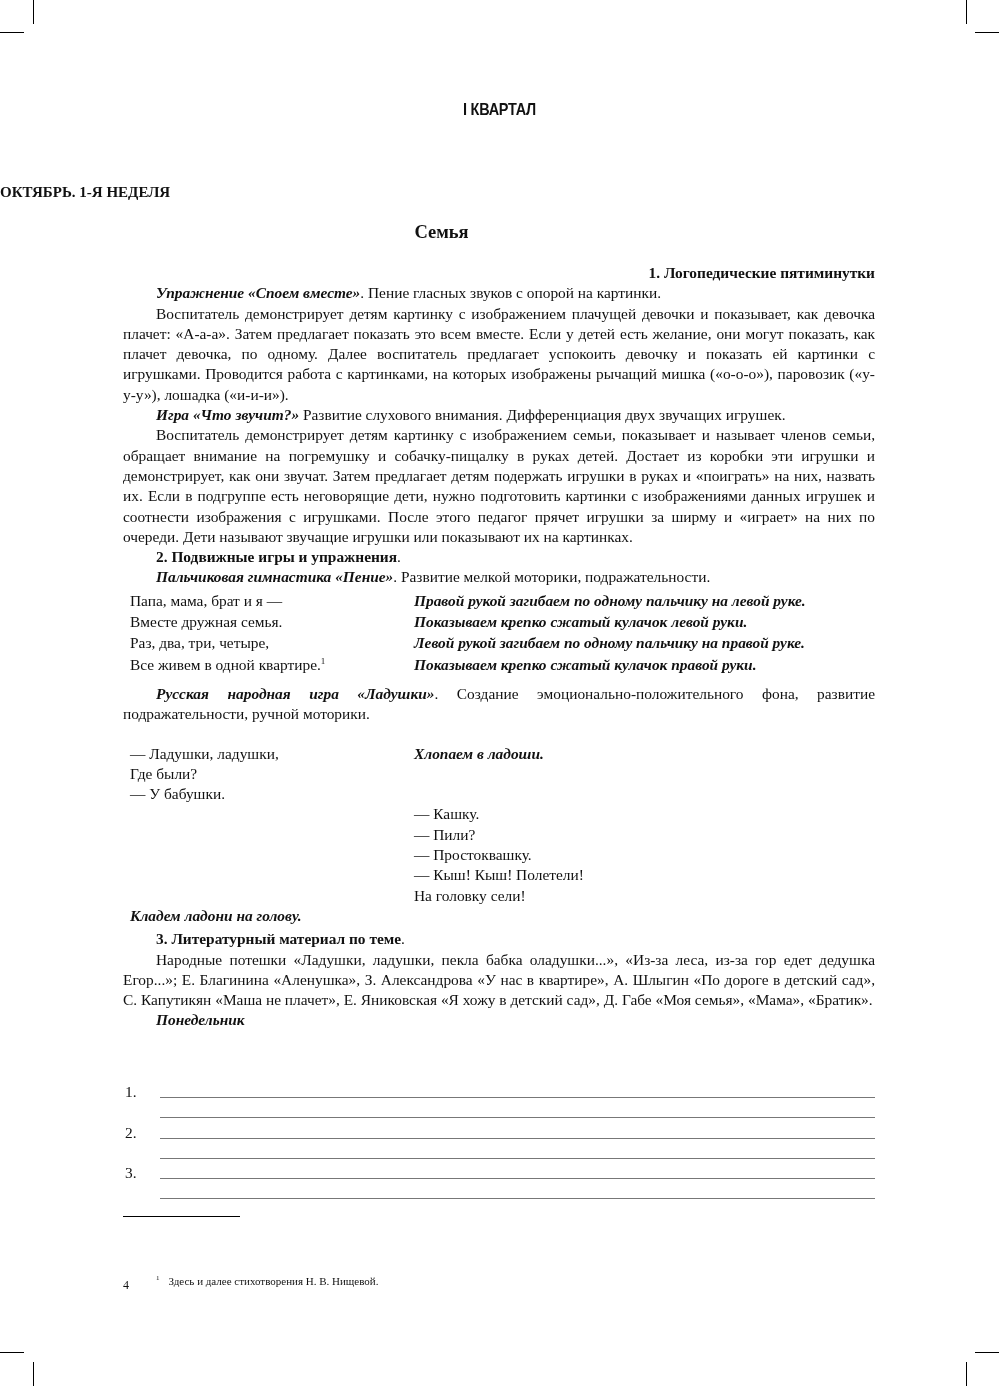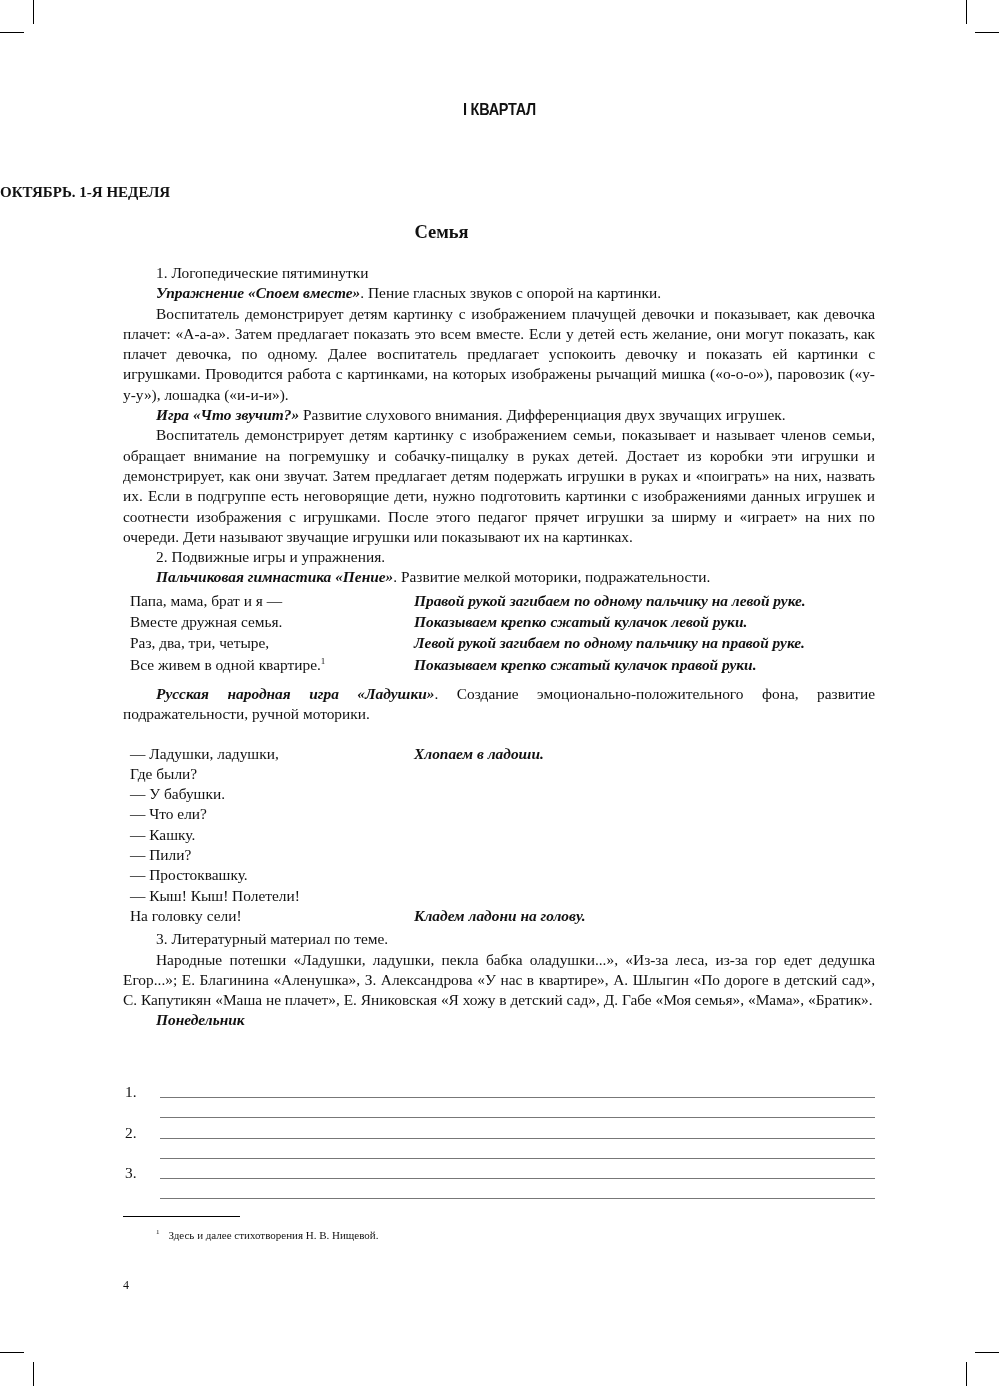--- a/index.html
+++ b/index.html
@@ -8,30 +8,30 @@
   .crop { position:absolute; background:#000; }
   .abs { position:absolute; }
   .quarter { left:0; width:999px; top:100px; text-align:center;
              font-family:"Liberation Sans", "DejaVu Sans", sans-serif; font-weight:bold;
              font-size:17px; letter-spacing:-0.3px; transform:scaleX(0.85); }
   .week { left:0; width:999px; top:184px; text-align:left; font-weight:bold; font-size:15px; }
   .topic { left:0; width:883px; top:222px; text-align:center; font-weight:bold; font-size:18.5px; }
   .text { left:123px; width:752px; font-size:15.4px; line-height:20.3px; }
   .p { text-align:justify; text-indent:33px; margin:0; }
   .ind { padding-left:33px; margin:0; }
-  .b { font-weight:normal; }
+  .b { font-weight:bold;text-align:right; }
   .bi { font-weight:bold; font-style:italic; }
   .i { font-style:italic;font-weight:bold; }
   .poem { display:grid; grid-template-columns:284px 1fr; margin:0; padding-left:7px; }
   .poem div { white-space:nowrap; }
   .lines-row { position:absolute; left:123px; width:752px; height:20px; }
   .num { position:absolute; left:2px; top:-14px; font-size:15.4px; }
   .rule { position:absolute; left:37px; right:0; top:0; border-top:1px solid #777; }
   .fn-rule { position:absolute; left:123px; top:1216px; width:117px; border-top:1px solid #000; }
-  .footnote { left:156px; top:1228px; font-size:11px; }
+  .footnote { left:156px; top:1274px; font-size:11px; }
   .footnote sup { font-size:7px; margin-right:9px; }
   .pagenum { left:123px; top:1278px; font-size:12px; }
   sup.ref { font-size:9px; vertical-align:super; line-height:0; }
 </style>
 </head>
 <body>
 
 <div class="crop" style="left:33px;top:0;width:1px;height:24px;"></div>
 <div class="crop" style="left:0;top:32px;width:24px;height:1px;"></div>
 <div class="crop" style="left:966px;top:0;width:1px;height:24px;"></div>
@@ -68,21 +68,20 @@
 
   <p class="p"><span class="bi">Русская народная игра «Ладушки»</span><span>. Создание эмоционально-положительного фона, развитие подражательности, ручной моторики.</span></p>
 
   <div class="poem" style="margin-top:19px;margin-bottom:3px;line-height:20.3px;">
     <div>— Ладушки, ладушки,</div>
     <div class="i">Хлопаем в ладоши.</div>
     <div>Где были?</div>
       <div></div>
     <div>— У бабушки.</div>
       <div></div>
-    <div>— Что ели?</div>
       <div></div>
     <div>— Кашку.</div>
       <div></div>
     <div>— Пили?</div>
       <div></div>
     <div>— Простоквашку.</div>
       <div></div>
     <div>— Кыш! Кыш! Полетели!</div>
       <div></div>
     <div>На головку сели!</div>

